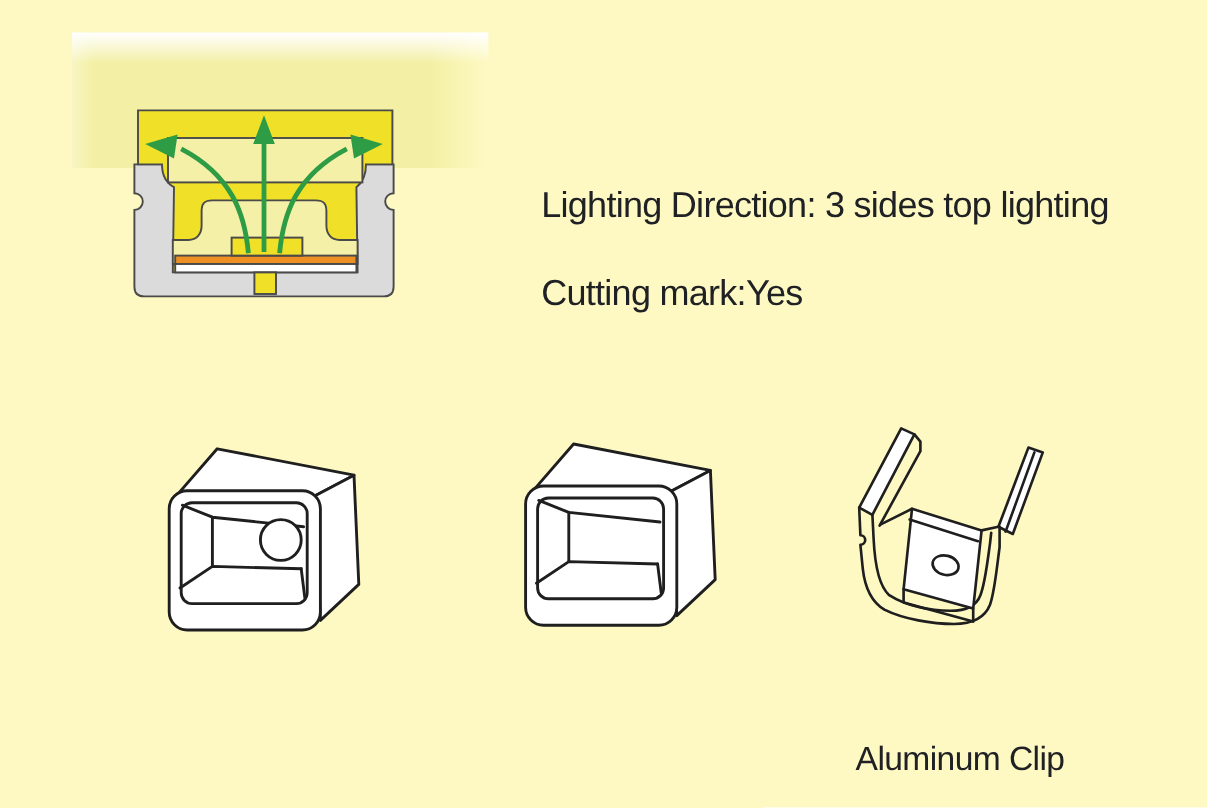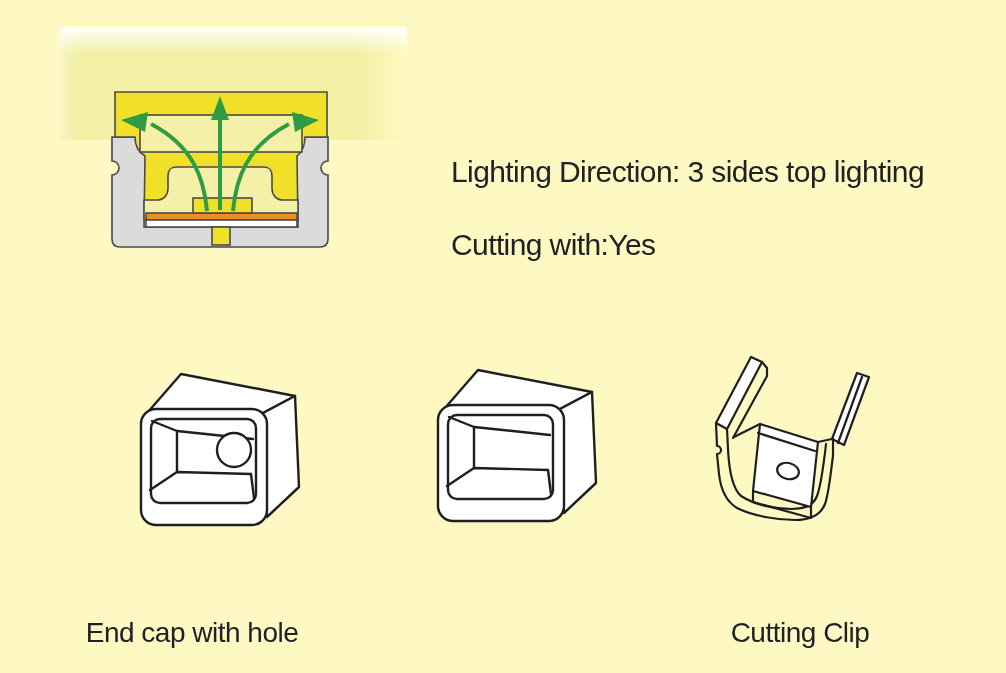--- a/index.html
+++ b/index.html
@@ -81,21 +81,21 @@
       <line x1="165" y1="190" x2="165" y2="99" stroke="#2E9C45" stroke-width="4"></line>
       <polygon points="165,76 156,100 174,100"></polygon>
       <path d="M152,191 C149,158 138,126 96,104" fill="none" stroke="#2E9C45" stroke-width="4"></path>
       <polygon points="66,100 93,92 90,112"></polygon>
       <path d="M178,191 C181,158 192,126 234,104" fill="none" stroke="#2E9C45" stroke-width="4"></path>
       <polygon points="264,100 237,92 240,112"></polygon>
     </g>
   </svg>
 
   <div class="spec-line l1">Lighting Direction: 3 sides top lighting</div>
-  <div class="spec-line l2">Cutting with:Yes</div>
+  <div class="spec-line l2">Cutting mark:Yes</div>
 
   <svg class="abs" style="left:135px;top:367px;" width="175" height="170" viewBox="0 0 175 170">
     <g fill="#ffffff" stroke="#1f1f1f" stroke-width="2.4" stroke-linejoin="round" stroke-linecap="round">
       <path d="M13,45 L46,7 L160,29 L128,46 Z"></path>
       <path d="M128,46 L160,29 L164,120 L132,150 Z"></path>
       <rect x="6" y="42" width="126" height="116" rx="15"></rect>
       <rect x="16" y="52" width="105" height="84" rx="9"></rect>
       <path d="M17,54 L42,64 L118,72" fill="none"></path>
       <path d="M42,64 L42,105" fill="none"></path>
       <path d="M15,123 L42,105 L116,107" fill="none"></path>
@@ -134,16 +134,15 @@
       <path d="M57,72 L31,85" fill="none"></path>
       <path d="M115,90 L129,87" fill="none"></path>
 
       <path d="M57,72 L115,90 L108,155 L50,139 Z"></path>
       <path d="M55,81 L112,99" fill="none"></path>
       <path d="M50,139 L50,150 L108,166 L108,155" fill="none"></path>
       <ellipse cx="85" cy="119" rx="11" ry="8" transform="rotate(14 85 119)"></ellipse>
     </g>
   </svg>
 
-  <div class="caption" style="left:192px;">End cap with hole</div>
-  <div class="caption" style="left:800px;">Cutting Clip</div>
+  <div class="caption" style="left:800px;">Aluminum Clip</div>
 
 </div>
 
 </body></html>

